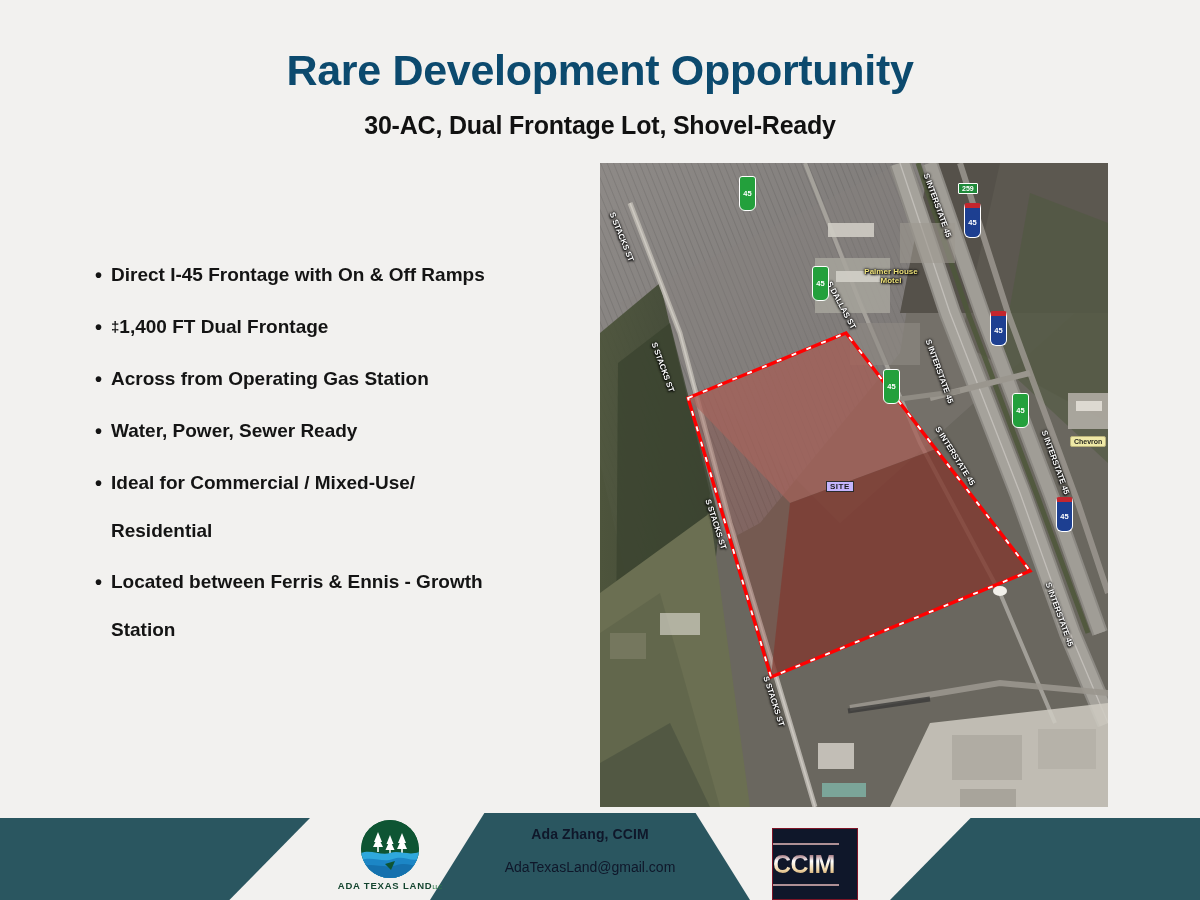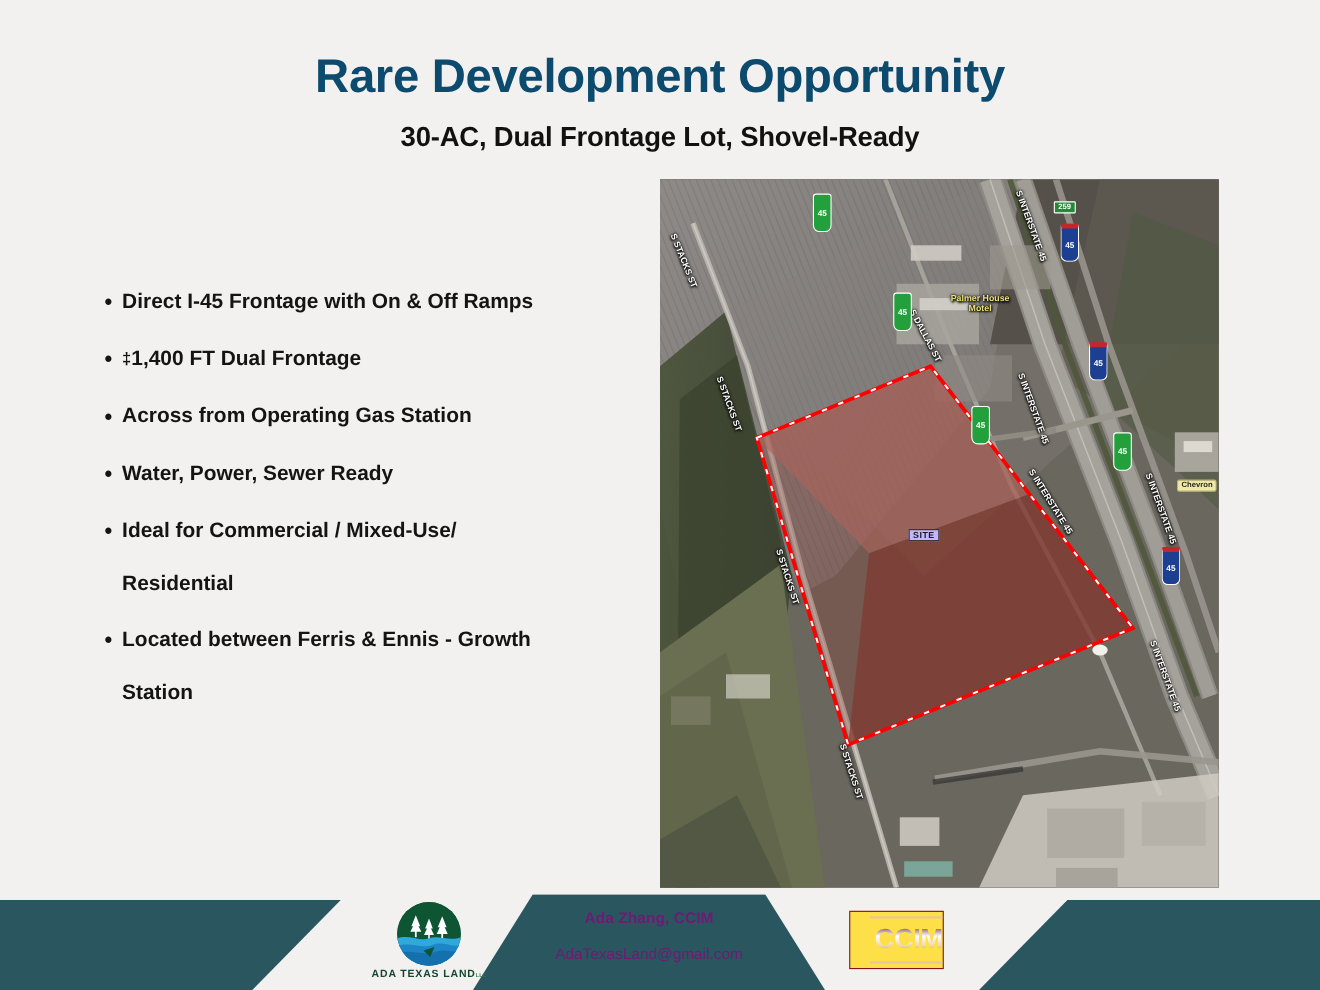--- a/index.html
+++ b/index.html
@@ -81,43 +81,43 @@
     position:absolute; top:13px; height:82px; background:#2A5660;
   }
   #band-left  { left:0;   width:310px; clip-path:polygon(0 0, 100% 0, 74% 100%, 0 100%); }
   #band-right { left:890px; width:310px; clip-path:polygon(26% 0, 100% 0, 100% 100%, 0 100%); }
   #band-center {
     position:absolute; left:430px; top:813px; width:320px; height:87px;
     background:#2A5660; clip-path:polygon(17% 0, 83% 0, 100% 100%, 0 100%);
   }
   #contact {
     position:absolute; left:430px; top:826px; width:320px;
-    text-align:center; color:#701a75;
+    text-align:center; color:#0f172a;
   }
   #contact .cname { font-size:14px; font-weight:bold; letter-spacing:0.1px; }
   #contact .cphone { font-size:14px; margin-top:6px; }
   #contact .cmail  { font-size:14px; margin-top:17px; }
 
   
   #brand-logo { position:absolute; left:330px; top:818px; width:120px; height:80px; }
   #logo-circle {
     position:absolute; left:31px; top:2px; width:58px; height:58px;
     border-radius:50%; overflow:hidden; background:#0E5533;
   }
   #brand-name {
     position:absolute; left:0; top:62px; width:120px; text-align:center;
     font-size:9.5px; font-weight:bold; color:#14452F; letter-spacing:0.8px;
   }
   #brand-suffix { font-size:5px; color:#2c7a4a; letter-spacing:0; }
 
   
   #ccim-logo {
-    position:absolute; left:772px; top:828px; width:86px; height:53px;
-    background:#fde047; border:1px solid #7e1426;
-    display:flex; align-items:flex-end; justify-content:center; flex-direction:column;
+    position:absolute; left:772px; top:828px; width:86px; height:72px;
+    background:#0f172a; border:1px solid #7e1426;
+    display:flex; align-items:flex-start; justify-content:center; flex-direction:column;
   }
   #ccim-logo .rule { width:66px; height:2px; background:#e4b9b9; opacity:.75; }
   #ccim-text {
     font-size:25px; font-weight:bold; letter-spacing:-0.5px; margin:5px 0;
     background:linear-gradient(180deg,#5e0d1c 0%, #ffffff 38%, #f0d7a8 68%, #b07a3c 100%);
     -webkit-background-clip:text; background-clip:text; color:transparent;
     -webkit-text-fill-color:transparent;
   }
 </style>
 </head>

